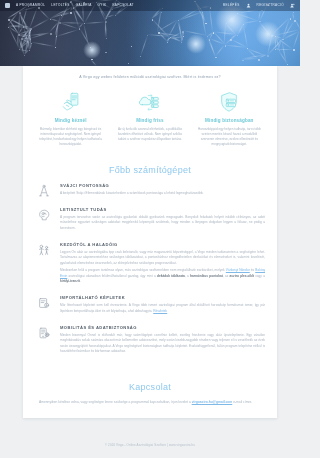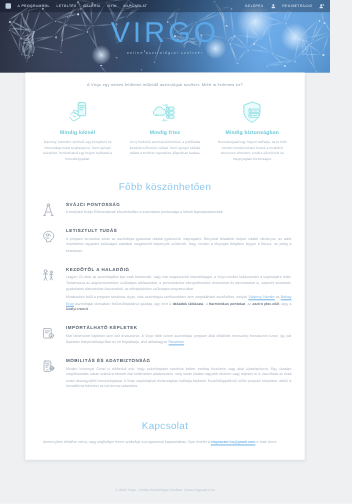--- a/index.html
+++ b/index.html
@@ -438,24 +438,20 @@
           <svg viewBox="0 0 16 16">
               <circle cx="6.4" cy="5.4" r="3" fill="#d9e6f4"></circle>
               <path d="M1 14.5c0-3.2 2.4-5.2 5.4-5.2s5.4 2 5.4 5.2z" fill="#d9e6f4"></path>
               <rect x="11.6" y="2.2" width="1.4" height="5" fill="#d9e6f4"></rect>
               <rect x="9.8" y="4" width="5" height="1.4" fill="#d9e6f4"></rect>
             </svg>
         </span>
       </div>
     </div>
 
-    <div class="hero-center">
-      <div class="hero-title">VIRGO</div>
-      <div class="hero-sub">online asztrológiai szoftver</div>
-    </div>
   </div>
 
   <div class="card">
 
     <div class="tagline">A Virgo egy webes felületen működő asztrológiai szoftver. Miért is érdemes ez?</div>
 
     <div class="feat3">
 
       <div class="feat">
         <div class="feat-ico">
@@ -503,21 +499,21 @@
               <circle cx="22" cy="30.5" r="1.1"></circle>
             <line x1="26" y1="21.5" x2="34" y2="21.5"></line>
               <line x1="26" y1="30.5" x2="34" y2="30.5"></line>
           </svg>
         </div>
         <div class="feat-title">Mindig biztonságban</div>
         <div class="feat-desc">Horoszkópjaid egy helyen tudhatja, tarcs több szinten mentés készül hozzá a modulból szerveren elmentve, ezekre ellenőrzött és megnyugtató biztonságot.</div>
       </div>
     </div>
 
-    <div class="sec-head">Főbb köszönhetően</div>
+    <div class="sec-head">Főbb számítógépet</div>
 
     <div class="flist">
 
       <div class="frow">
         <div class="frow-ico">
           <svg viewBox="0 0 32 32" fill="none" stroke="#9aa5b1" stroke-width="1.5" stroke-linecap="round" stroke-linejoin="round">
             <circle cx="16" cy="5" r="2.4"></circle>
               <path d="M14.6 7L8 27"></path>
               <path d="M17.4 7L24 27"></path>
               <path d="M12 20h8"></path>

